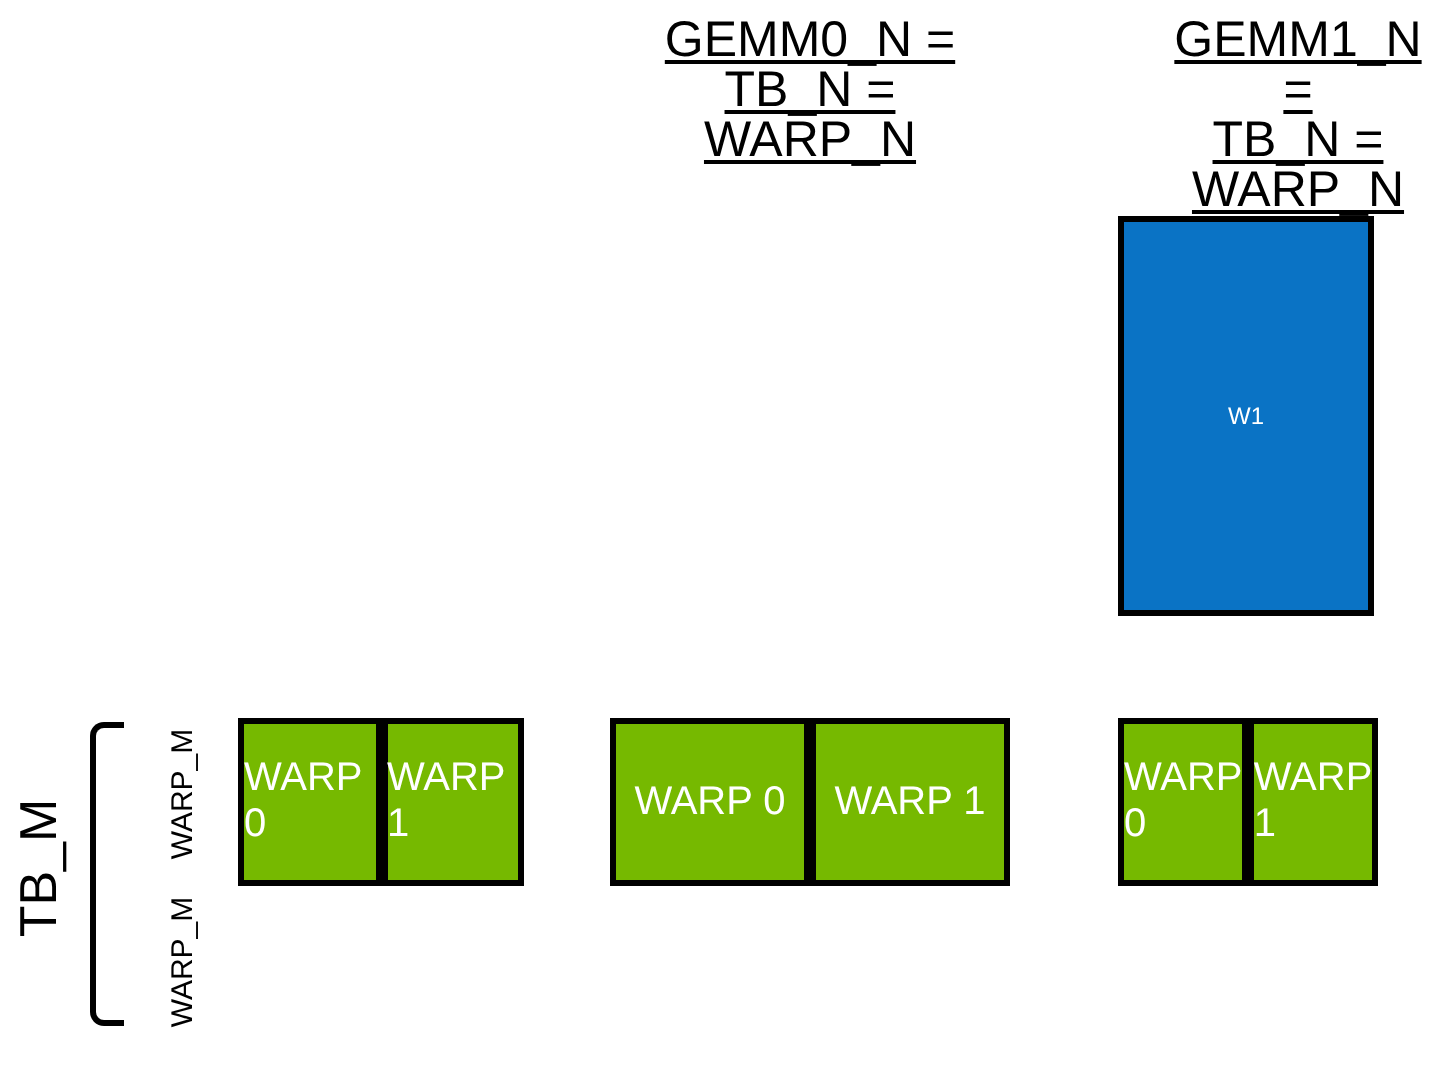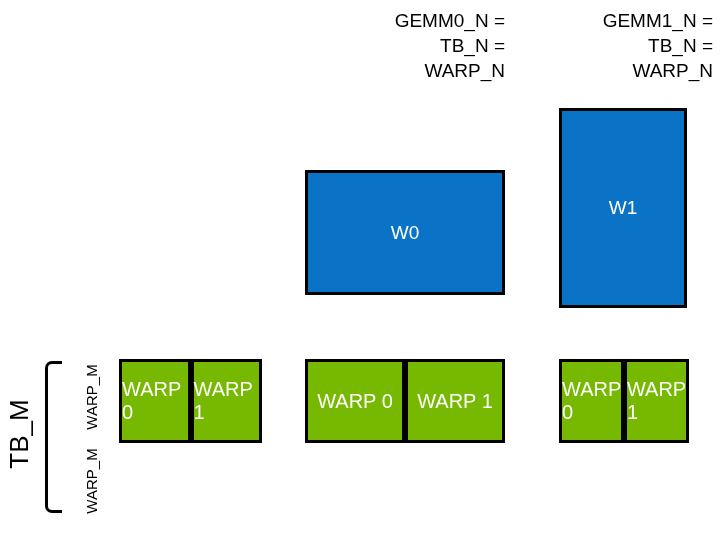--- a/index.html
+++ b/index.html
@@ -15,38 +15,39 @@
     position: relative;
     width: 720px;
     height: 540px;
     background: #ffffff;
     font-family: "Liberation Sans", sans-serif;
     overflow: hidden;
   }
   .top-label {
     position: absolute;
     top: 8px;
-    text-align: right;
-    font-size: 19px;
+    text-align: center;
+    font-size: 25px;
     line-height: 25px;
     color: var(--label-text);
     white-space: pre-line;
     letter-spacing: 0px;
+    text-decoration: underline;
   }
   #gemm0-label { left: 305px; width: 200px; }
   #gemm1-label { left: 585px; width: 128px; }
 
   .box {
     position: absolute;
     border: 3px solid var(--border);
     display: flex;
     align-items: center;
     justify-content: center;
     color: var(--box-text);
-    font-size: 19px;
+    font-size: 12px;
   }
   .blue-box { background: var(--blue); }
   #w0-box { left: 305px; top: 170px; width: 200px; height: 125px; }
   #w1-box { left: 559px; top: 108px; width: 128px; height: 200px; }
 
   .warp-column {
     position: absolute;
     top: 359px;
     display: flex;
   }
@@ -97,23 +98,20 @@
 <div class="stage">
 
   <div class="top-label" id="gemm0-label">GEMM0_N =
 TB_N =
 WARP_N</div>
 
   <div class="top-label" id="gemm1-label">GEMM1_N =
 TB_N =
 WARP_N</div>
 
-  <div class="box blue-box" id="w0-box">
-    <span>W0</span>
-  </div>
 
   <div class="box blue-box" id="w1-box">
     <span>W1</span>
   </div>
 
   <div class="rotated" id="tb-m-label">TB_M</div>
 
   <div class="bracket"></div>
 
   <div class="rotated warp-m" id="warp-m-top">WARP_M</div>

